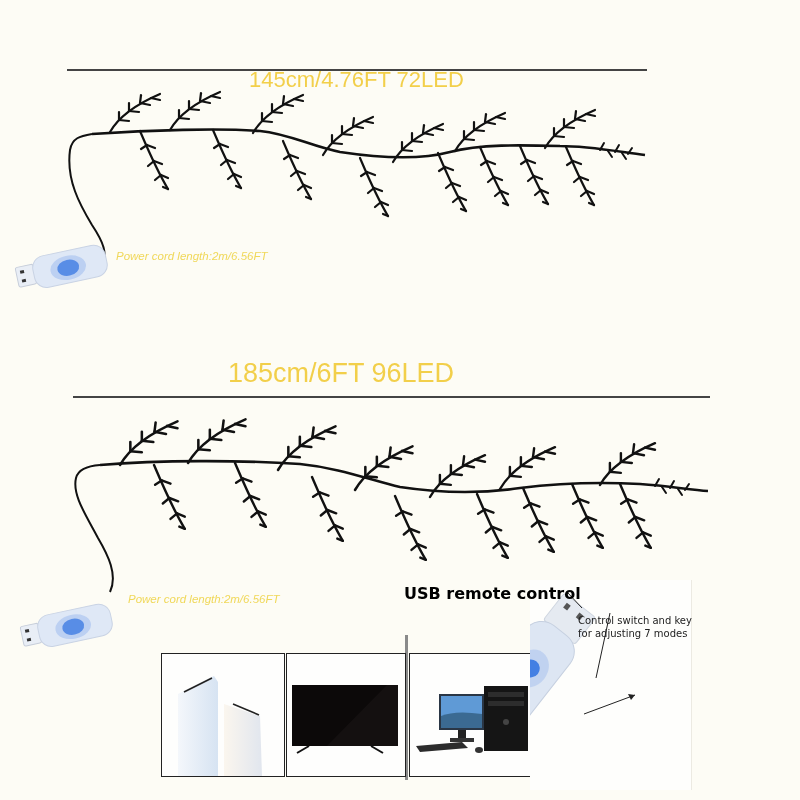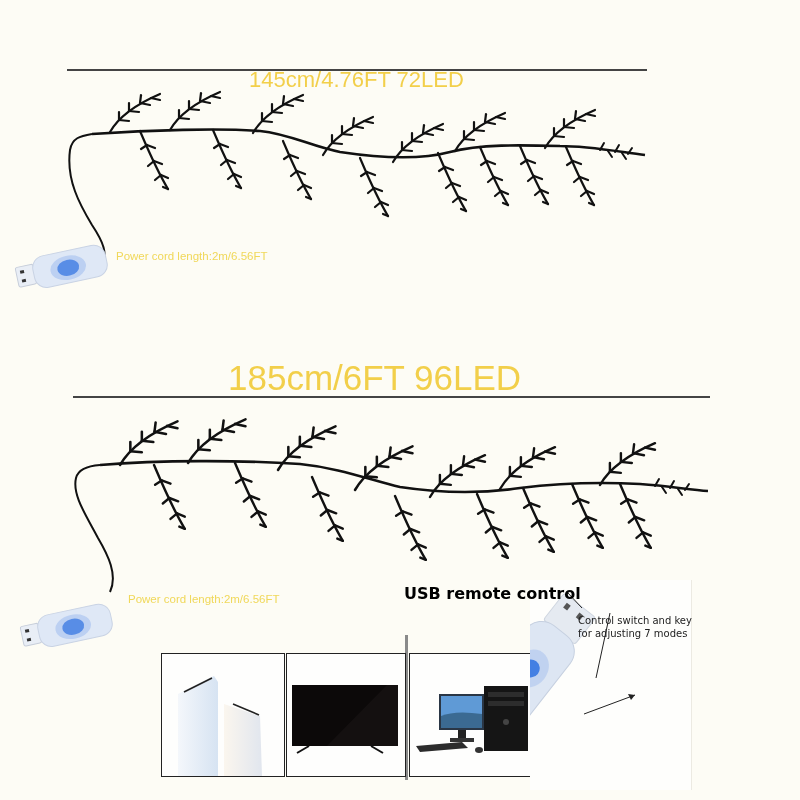--- a/index.html
+++ b/index.html
@@ -9,24 +9,24 @@
       font-family: "Liberation Sans", sans-serif;
     }
     .abs { position: absolute; }
     .title {
       color: #f2cf4a;
       font-family: "Liberation Sans", sans-serif;
       white-space: nowrap;
       letter-spacing: 0px;
     }
     .title-1 { left: 249px; top: 30px; font-size: 22px; margin-top: 37px; }
-    .title-2 { left: 228px; top: 358px; font-size: 35px; text-align: right; }
+    .title-2 { left: 228px; top: 358px; font-size: 27px; text-align: right; }
     .rule { position: absolute; height: 2px; background: #444; }
     .cord-label {
-      color: #f0d85a; font-size: 11.5px; white-space: nowrap;
+      color: #f0d85a; font-size: 11.5px; white-space: nowrap; font-style: italic;
     }
     .usb-title {
       left: 404px; top: 584px; font-size: 16px; font-weight: bold; color: #000000;
       font-family: "DejaVu Sans", sans-serif; white-space: nowrap;
     }
     .usb-note {
       left: 578px; top: 584px; font-size: 10px; color: #222; line-height: 13px;
       text-align: left; font-family: "DejaVu Sans", sans-serif; white-space: nowrap; margin-top: 30px;
     }
     .device-box {

